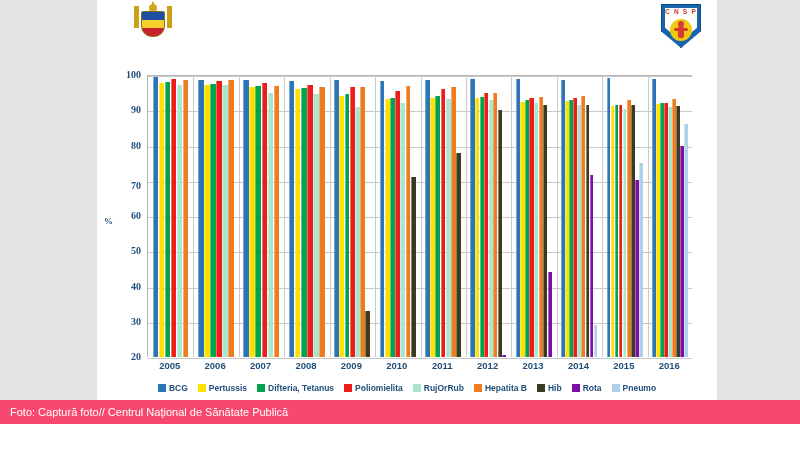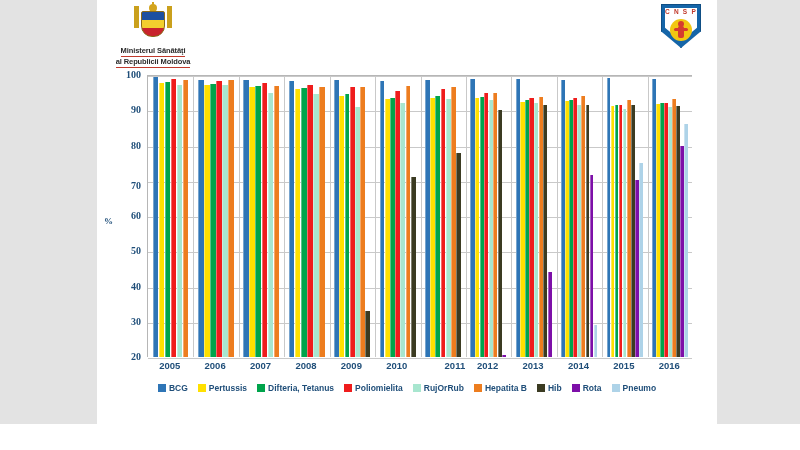--- a/index.html
+++ b/index.html
@@ -155,24 +155,20 @@
   <div class="slide">
 
     <div class="hdr">
 
       <div class="logo-left">
         <div class="crest">
           <div class="bird"></div>
           <div class="head"></div>
           <div class="cross"></div>
           <div class="shield"></div>
-        </div>
-        <div class="ministry">
-          <span>Ministerul Sănătăţi</span><br>
-          <span>al Republicii Moldova</span>
         </div>
       </div>
 
       <div class="title">
       </div>
 
       <div class="logo-right">
         <div class="cnsp">
           <div class="inner"></div>
           <div class="letters">C N S P</div>
@@ -333,21 +329,21 @@
             <div class="bar" title="Pneumo 2016: 86%" style="left: 36.838px; width: 3.63704px; height: 232.65px; background: rgb(174, 211, 232);"></div>
           </div>
         </div>
       <div id="xticks">
           <div class="xtick" style="left: 49.7083px;">2005</div>
           <div class="xtick" style="left: 95.125px;">2006</div>
           <div class="xtick" style="left: 140.542px;">2007</div>
           <div class="xtick" style="left: 185.958px;">2008</div>
           <div class="xtick" style="left: 231.375px;">2009</div>
           <div class="xtick" style="left: 276.792px;">2010</div>
-          <div class="xtick" style="left: 322.208px; text-align: right;">2011</div>
+          <div class="xtick" style="left: 322.208px;">2011</div>
           <div class="xtick" style="left: 367.625px;">2012</div>
           <div class="xtick" style="left: 413.042px;">2013</div>
           <div class="xtick" style="left: 458.458px;">2014</div>
           <div class="xtick" style="left: 503.875px;">2015</div>
           <div class="xtick" style="left: 549.292px;">2016</div>
         </div>
     </div>
 
     <div class="legend" id="legend">
         <div class="lg">
@@ -383,15 +379,18 @@
           <span class="lb">Rota</span>
         </div>
         <div class="lg">
           <span class="sw" style="background: rgb(174, 211, 232);"></span>
           <span class="lb">Pneumo</span>
         </div>
       </div>
 
   </div>
 
+  <div class="caption">
+    <div class="txt">Foto: Captură foto// Centrul Naţional de Sănătate Publică</div>
+  </div>
   <div class="bottombar"></div>
 
 </div>
 
 </body></html>

